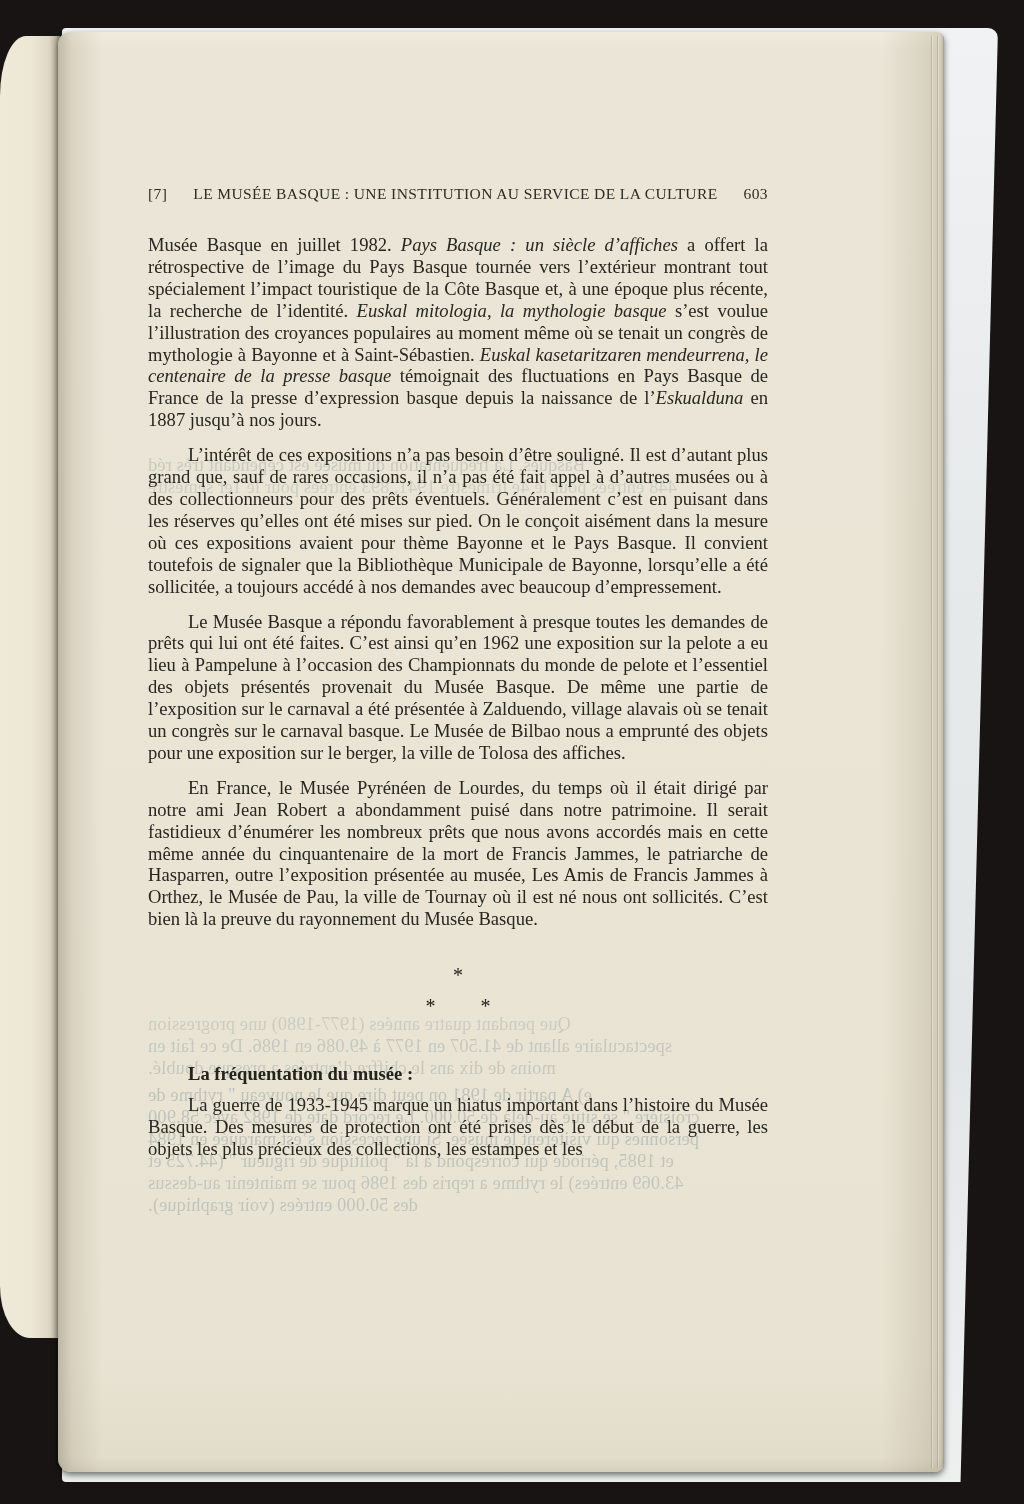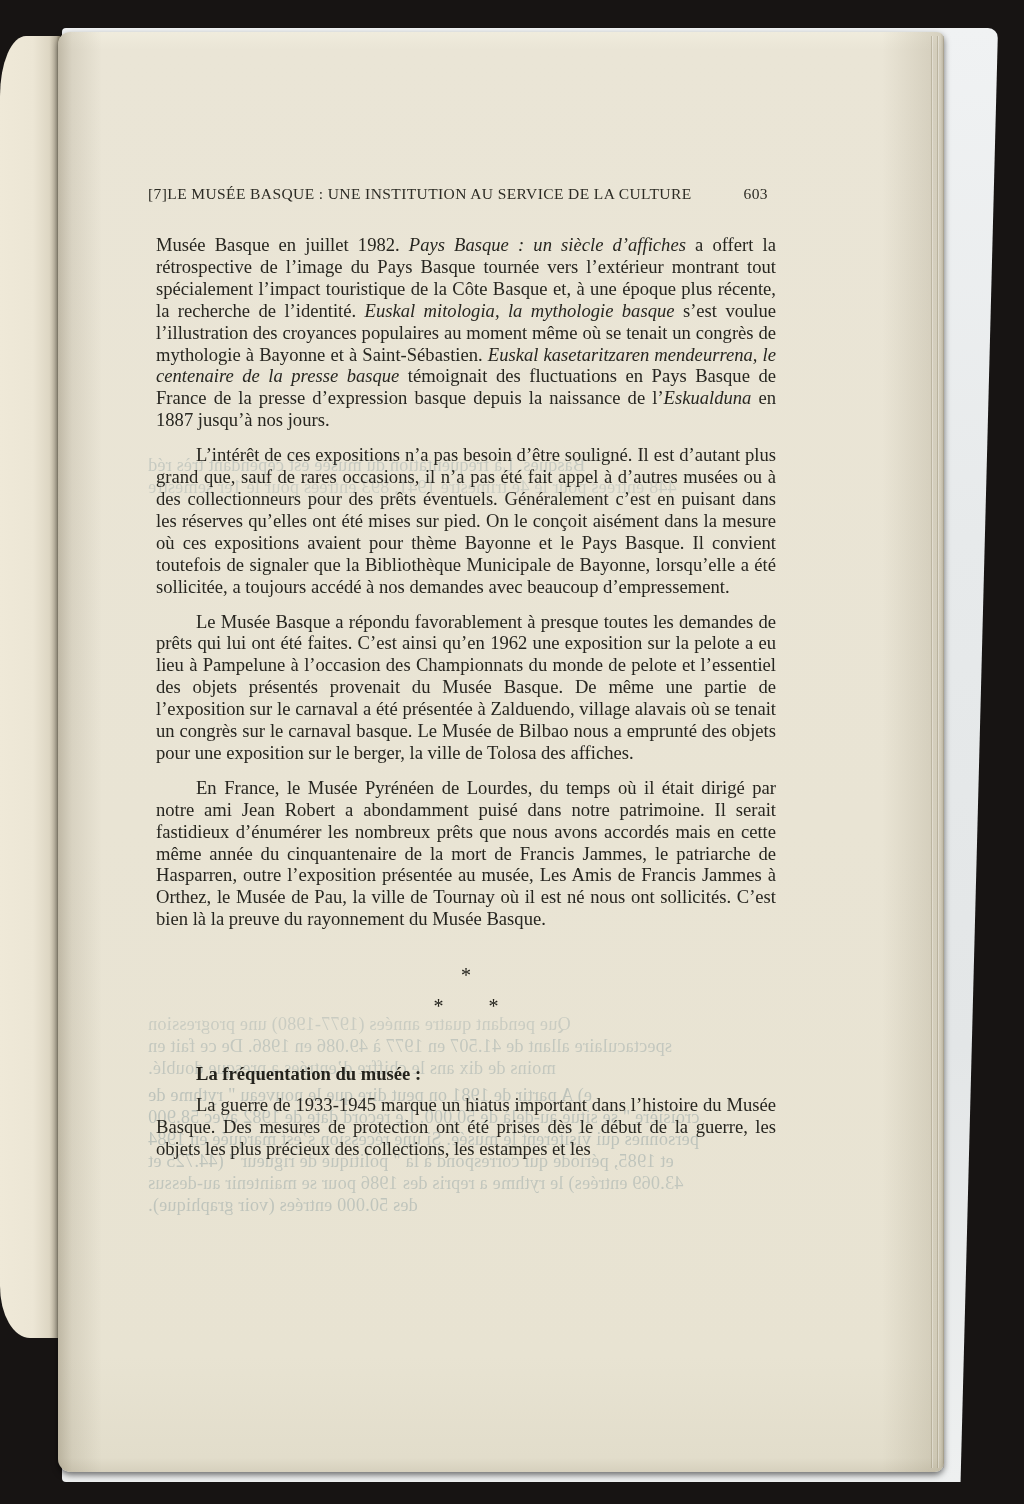--- a/index.html
+++ b/index.html
@@ -39,25 +39,25 @@
       rgba(255,255,255,0.30) 3px 4px, rgba(0,0,0,0) 4px 6px);
     pointer-events:none;
   }
   .content{position:absolute;left:90px;top:0;width:620px;height:100%;}
   .page-header{
     position:absolute;top:153px;left:0;width:100%;
     display:flex;align-items:baseline;
     font-size:15.5px;letter-spacing:0.4px;color:#2c2b24;
     white-space:nowrap;
   }
-  .page-header .ht{flex:1;}
+  .page-header .ht{flex:1;text-align:center;}
   .body{
     position:absolute;top:202px;left:0;width:100%;
     font-size:18.6px;line-height:21.9px;color:#272620;
-    text-align:justify;hyphens:auto;margin-left:8px;-webkit-hyphens:auto;
+    text-align:justify;hyphens:auto;-webkit-hyphens:auto;
   }
   .body p{margin:0 0 13px 0;text-indent:40px;}
   .body p.no-indent{text-indent:0;}
   .it{font-style:italic;}
   .sep{text-align:center;font-size:20px;line-height:22px;margin:0;text-indent:0;color:#23221c;}
   .sep1{margin-top:34px;}
   .sep2{margin-top:9px;word-spacing:40px;}
   .heading{font-weight:bold;font-size:18.6px;line-height:22px;margin:46px 0 9px 0;text-indent:40px;color:#23221c;}
   
   .ghost-layer{position:absolute;left:0;top:0;width:100%;height:100%;pointer-events:none;}

